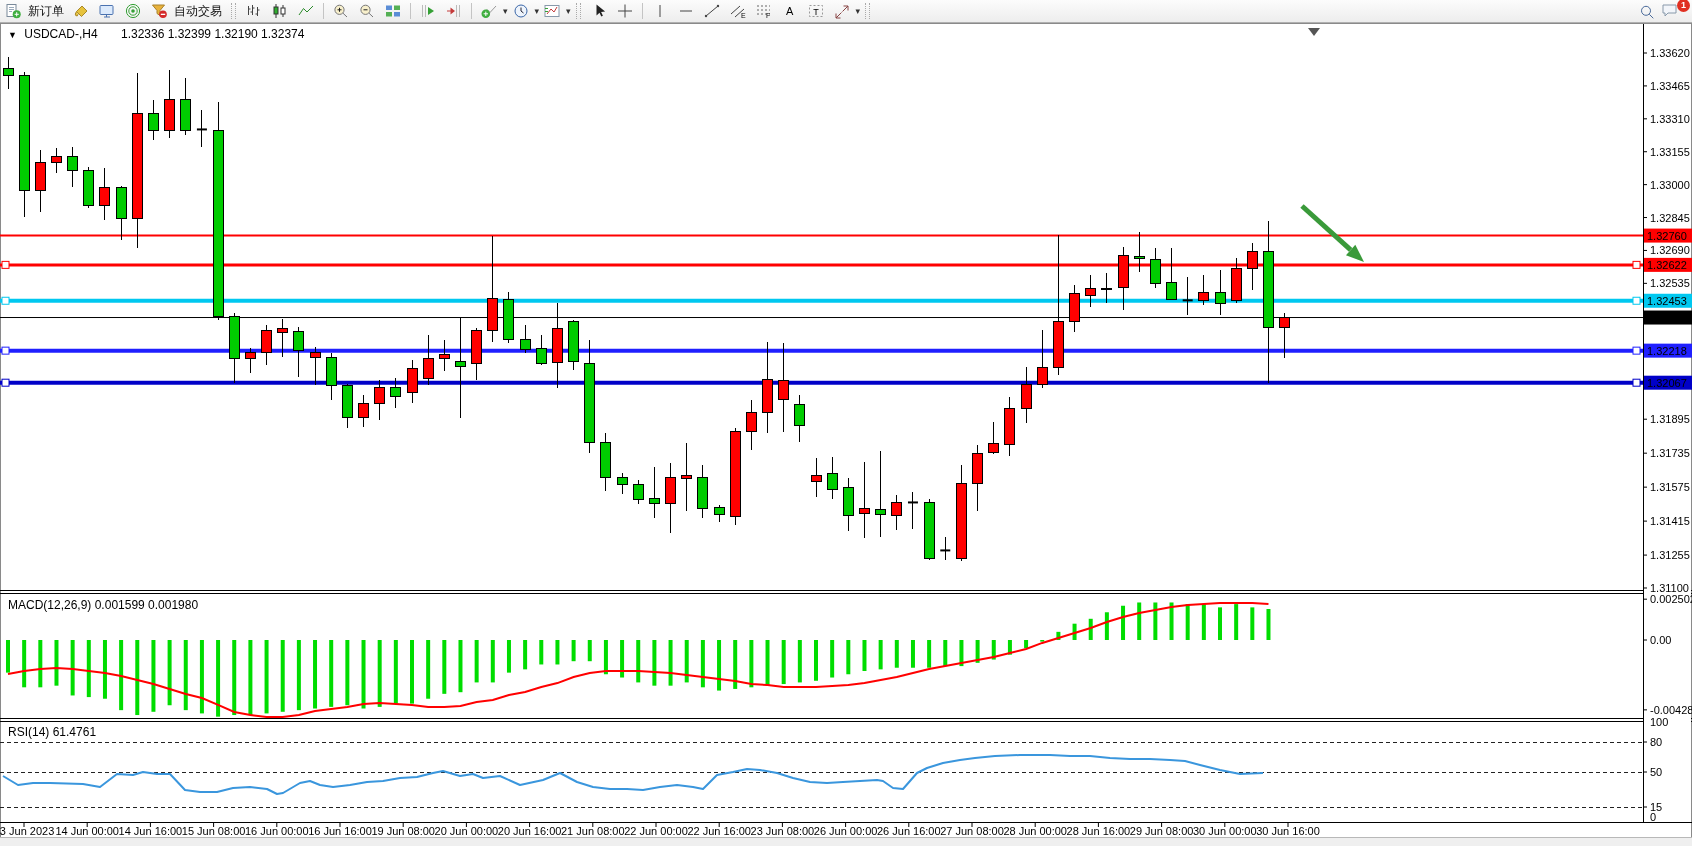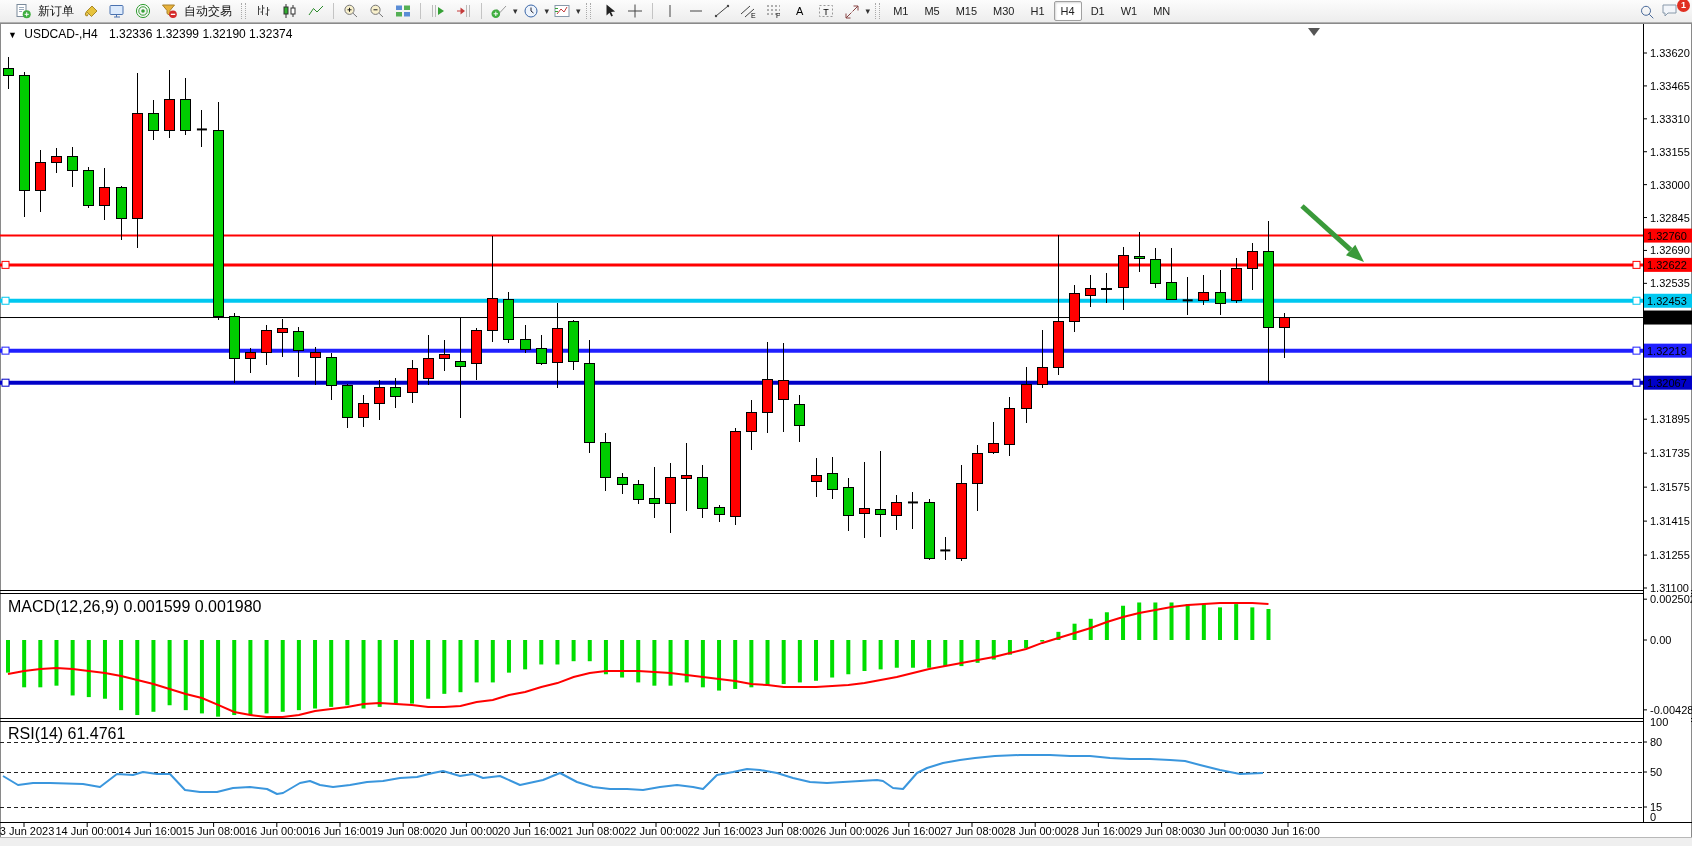--- a/index.html
+++ b/index.html
@@ -1,36 +1,36 @@
 <!DOCTYPE html>
 <html><head>
 <meta charset="utf-8">
 <style>
   html,body{margin:0;padding:0}
   body{width:1692px;height:846px;position:relative;overflow:hidden;background:#f0f0f0;
        font-family:"Liberation Sans",sans-serif;-webkit-font-smoothing:antialiased}
   .toolbar{position:absolute;top:0;left:0;width:1692px;height:23px;z-index:10;
            background:linear-gradient(#fcfcfc,#ededed);border-bottom:1px solid #b0b0b0;
-           display:flex;align-items:center;padding-left:10px;box-sizing:border-box}
+           display:flex;align-items:center;padding-left:0;box-sizing:border-box}
   .tb{height:20px;min-width:24px;display:flex;align-items:center;justify-content:center;margin:0 1px}
   .ti{width:18px;height:16px;display:block}
   .ti path,.ti circle,.ti rect{stroke-width:1}
   .lbl{font-size:12px;color:#111;margin:0 4px 0 2px;white-space:nowrap}
   .dd{font-size:9px;color:#333;margin-left:1px}
   .sep{width:1px;height:16px;background:#c4c4c4;margin:0 4px}
   .grip{width:3px;height:16px;border-left:1px dotted #aaa;border-right:1px dotted #aaa;margin:0 5px}
   .tf{font-size:11px;color:#222;padding:3px 6px;border:1px solid transparent;border-radius:2px;margin:0 1px}
   .tf.active{background:#fff;border:1px solid #a0a0a0;box-shadow:inset 1px 1px 2px #d8d8d8}
   .right-tools{position:absolute;right:6px;top:2px;display:flex;align-items:center}
   .badge{position:relative;display:inline-block}
   .badge-num{position:absolute;top:-3px;right:-5px;background:#e03022;color:#fff;font-size:9px;
              width:13px;height:13px;border-radius:50%;text-align:center;line-height:13px;font-weight:bold}
   .chart-title{position:absolute;top:27px;left:8px;z-index:5;font-size:12px;color:#000;white-space:nowrap}
   .chart-title .tri{font-size:9px;margin-right:4px;color:#000}
-  .ind-label{position:absolute;z-index:5;font-size:16px;color:#000;white-space:nowrap}
+  .ind-label{position:absolute;z-index:5;font-size:12px;color:#000;white-space:nowrap}
   #macd-label{top:598px;left:8px}
   #rsi-label{top:725px;left:8px}
   svg#chart text{font-family:"Liberation Sans",sans-serif;font-size:11px;fill:#000}
   .statusbar{position:absolute;left:0;bottom:0;width:1692px;height:8px;background:#efefef;border-top:1px solid #b8b8b8}
 </style>
 </head>
 <body>
 
 
 
@@ -208,31 +208,20 @@
     </svg>
   </span>
   <span class="tb">
     <svg class="ti" viewBox="0 0 18 16">
       <path d="M10.5 3h4.5v4.5M15 3 l-5.5 5.5M3 10.5V15h4.5M3 15 l5.5-5.5" stroke="#884444" fill="none"></path>
     </svg>
   </span>
     <span class="dd">▾</span>
 
   <span class="grip"></span>
-  <span style="display:flex">
-      <span class="tf">M1</span>
-      <span class="tf">M5</span>
-      <span class="tf">M15</span>
-      <span class="tf">M30</span>
-      <span class="tf">H1</span>
-      <span class="tf active">H4</span>
-      <span class="tf">D1</span>
-      <span class="tf">W1</span>
-      <span class="tf">MN</span>
-    </span>
 
   <span class="right-tools">
     <span class="tb">
       <svg class="ti" viewBox="0 0 18 16">
         <circle cx="8" cy="6.8" r="4.5" fill="none" stroke="#4a6a9a" stroke-width="1.5"></circle>
         <path d="M11.3 10.3 L15.3 14.3" stroke="#4a6a9a" stroke-width="2" fill="none"></path>
       </svg>
     </span>
     <span class="tb badge">
       <svg class="ti" viewBox="0 0 18 16">
@@ -240,21 +229,21 @@
       </svg>
       <span class="badge-num">1</span>
     </span>
   </span>
 </div>
 
 
 <div class="chart-title">
   <span class="tri">▼</span>
   <span>USDCAD-,H4</span>
-  <span style="margin-left:8px">1.32336 1.32399 1.32190 1.32374</span>
+  <span style="margin-left:20px">1.32336 1.32399 1.32190 1.32374</span>
 </div>
 <div class="ind-label" id="macd-label">MACD(12,26,9) 0.001599 0.001980</div>
 <div class="ind-label" id="rsi-label">RSI(14) 61.4761</div>
 
 <svg id="chart" width="1692" height="846">
     <rect x="0" y="23" width="1692" height="815" fill="#fff"></rect>
     <rect x="0.5" y="23.5" width="1691" height="814" fill="none" stroke="#8a8a8a"></rect>
     <line x1="0" y1="235.57800000000347" x2="1643" y2="235.57800000000347" stroke="#FF0000" stroke-width="2"></line>
     <line x1="0" y1="264.8754000000021" x2="1643" y2="264.8754000000021" stroke="#FF0000" stroke-width="3"></line>
     <rect x="2" y="261.3754000000021" width="7" height="7" fill="#fff" stroke="#FF0000"></rect>

